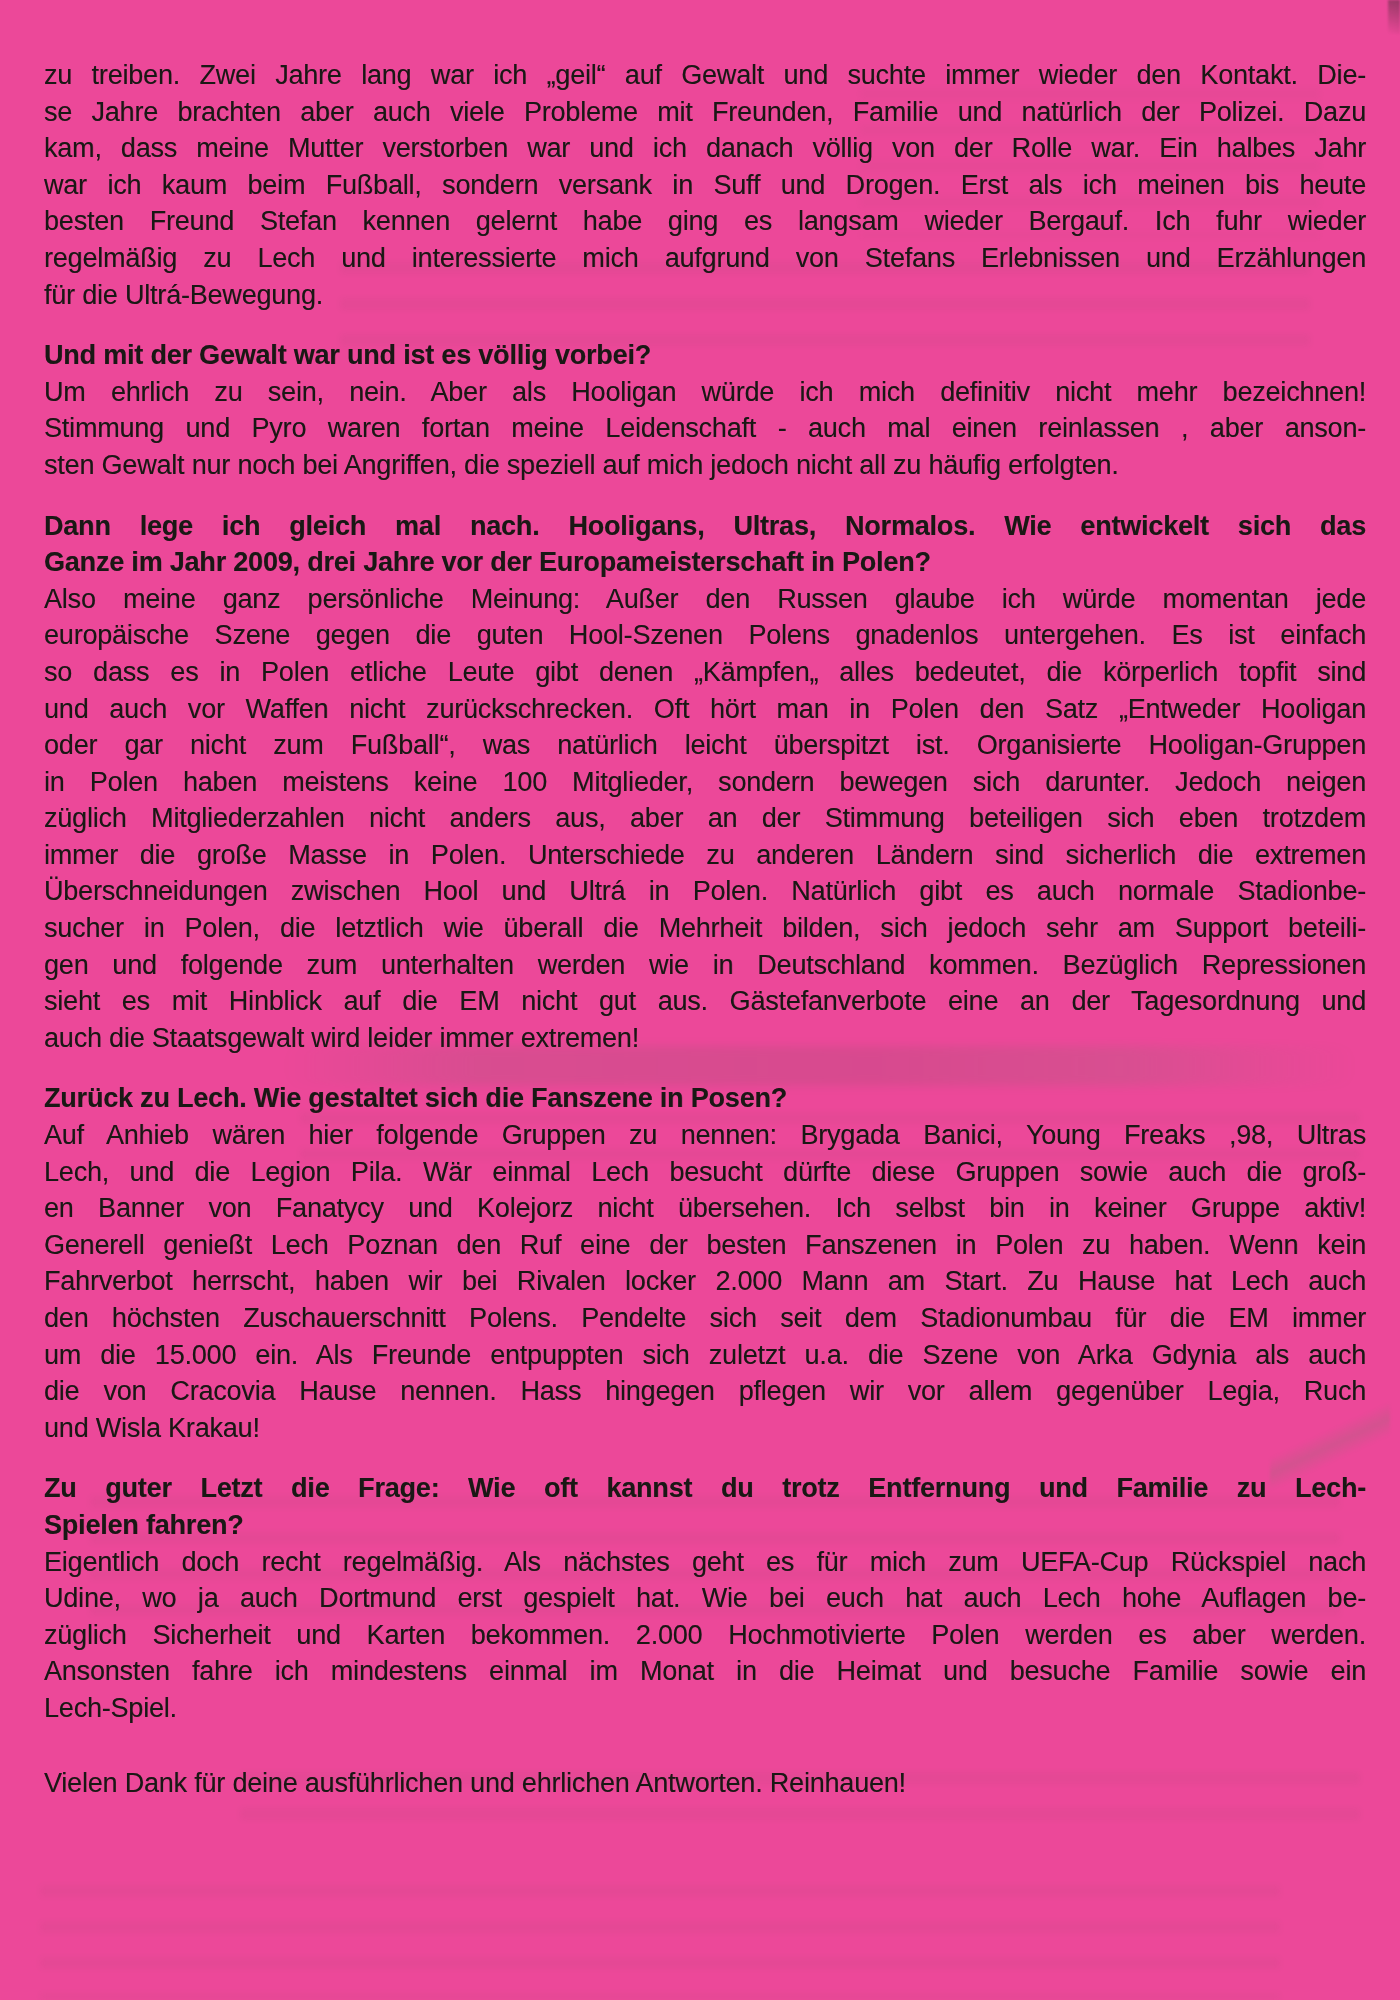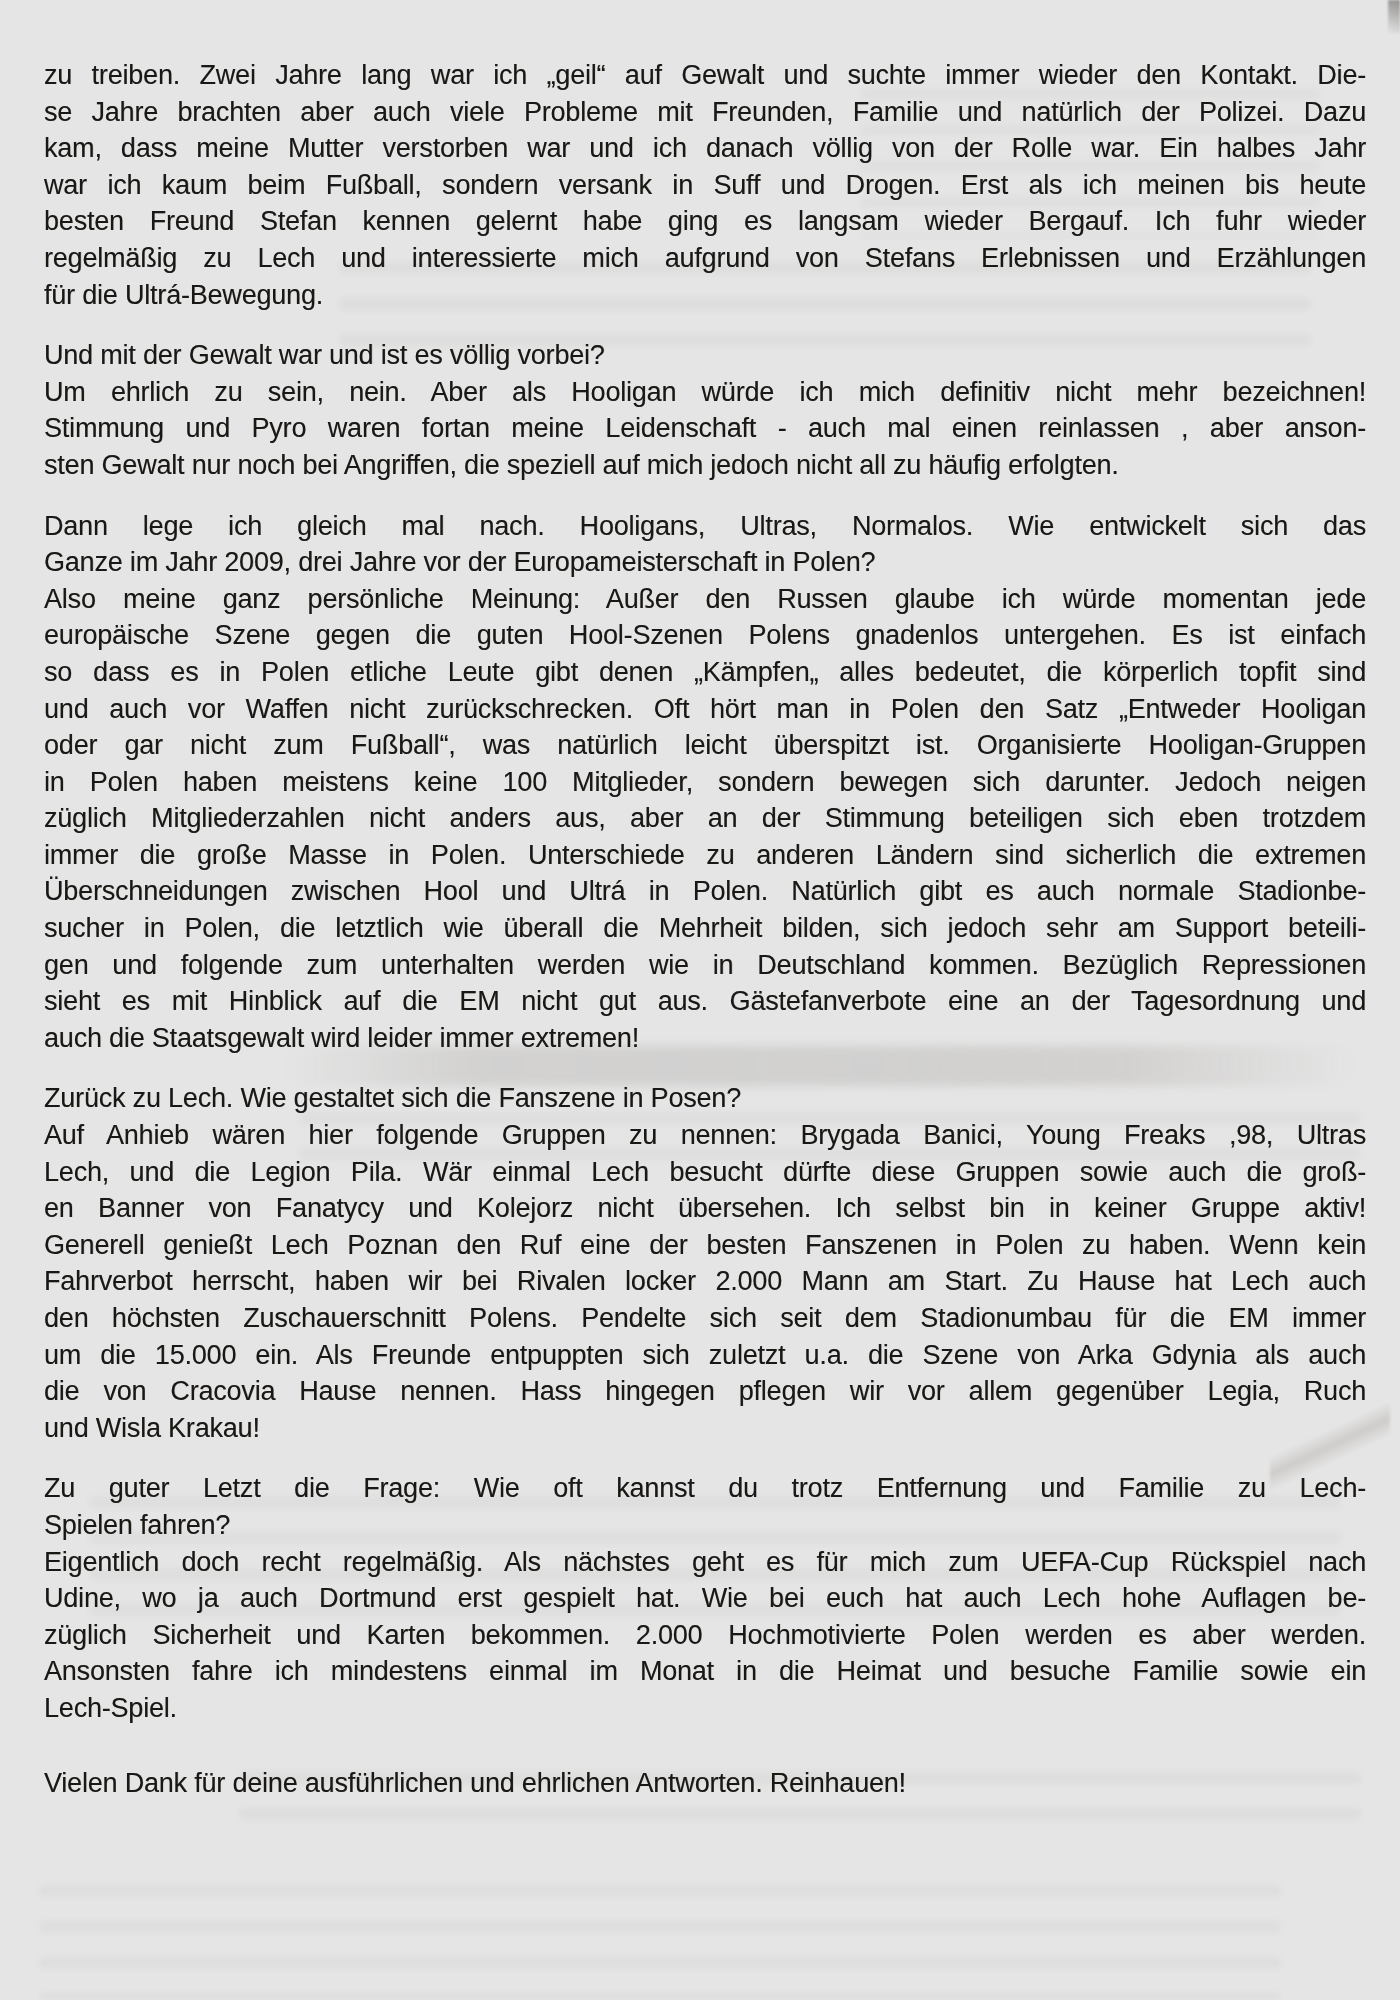--- a/index.html
+++ b/index.html
@@ -9,21 +9,21 @@
     background:#fbfbf9;color:#1a1815;
     font-family:"Liberation Sans",sans-serif;
   }
   .text-column{
     position:absolute;left:44px;top:57px;width:1322px;
     font-size:27px;line-height:36.6px;letter-spacing:-0.2px;
     text-shadow:0.3px 0.3px 0.2px rgba(26,24,21,0.38);
   }
   .line{text-align:justify;text-align-last:justify;}
   .line.block-last{text-align-last:left;}
-  .block.question{font-weight:normal;margin-top:24px;}
+  .block.question{font-weight:bold;margin-top:24px;}
   .block.closing{margin-top:38px;}
   
   .ghost{
     position:absolute;
     background:repeating-linear-gradient(180deg, rgba(75,70,64,0.6) 0 12px, rgba(75,70,64,0) 12px 36px);
     filter:blur(3px);pointer-events:none;
   }
   .smear{
     position:absolute;border-radius:20px;pointer-events:none;
     background:linear-gradient(90deg, rgba(110,104,98,0) 0%, rgba(110,104,98,0.55) 18%, rgba(90,85,80,0.5) 55%, rgba(120,112,105,0.6) 78%, rgba(110,104,98,0) 100%);
@@ -36,21 +36,21 @@
   }
   .corner{
     position:absolute;pointer-events:none;
     background:linear-gradient(200deg, rgba(40,38,35,0.8), rgba(40,38,35,0));
     filter:blur(1px);
   }
 </style>
 </head>
 <body>
 
-<div class="page" style="background: #e5e5e5; color: rgb(26, 24, 21);">
+<div class="page" style="background: #ec4899; color: rgb(26, 24, 21);">
 
   <div class="ghost" style="left:860px;top:88px;width:460px;height:150px;opacity:0.05;"></div>
   <div class="ghost" style="left:340px;top:262px;width:970px;height:105px;opacity:0.08;"></div>
   <div class="ghost" style="left:300px;top:1112px;width:1060px;height:58px;opacity:0.07;"></div>
   <div class="ghost" style="left:90px;top:1496px;width:1250px;height:140px;opacity:0.07;"></div>
   <div class="ghost" style="left:240px;top:1772px;width:1120px;height:58px;opacity:0.08;"></div>
   <div class="ghost" style="left:40px;top:1885px;width:1240px;height:115px;opacity:0.07;"></div>
   <div class="smear" style="left:280px;top:1046px;width:1080px;height:40px;opacity:0.28;"></div>
   <div class="scratch" style="left:1270px;top:1300px;width:120px;height:300px;opacity:0.4;"></div>
   <div class="corner" style="left:1388px;top:0;width:12px;height:34px;opacity:0.55;"></div>

